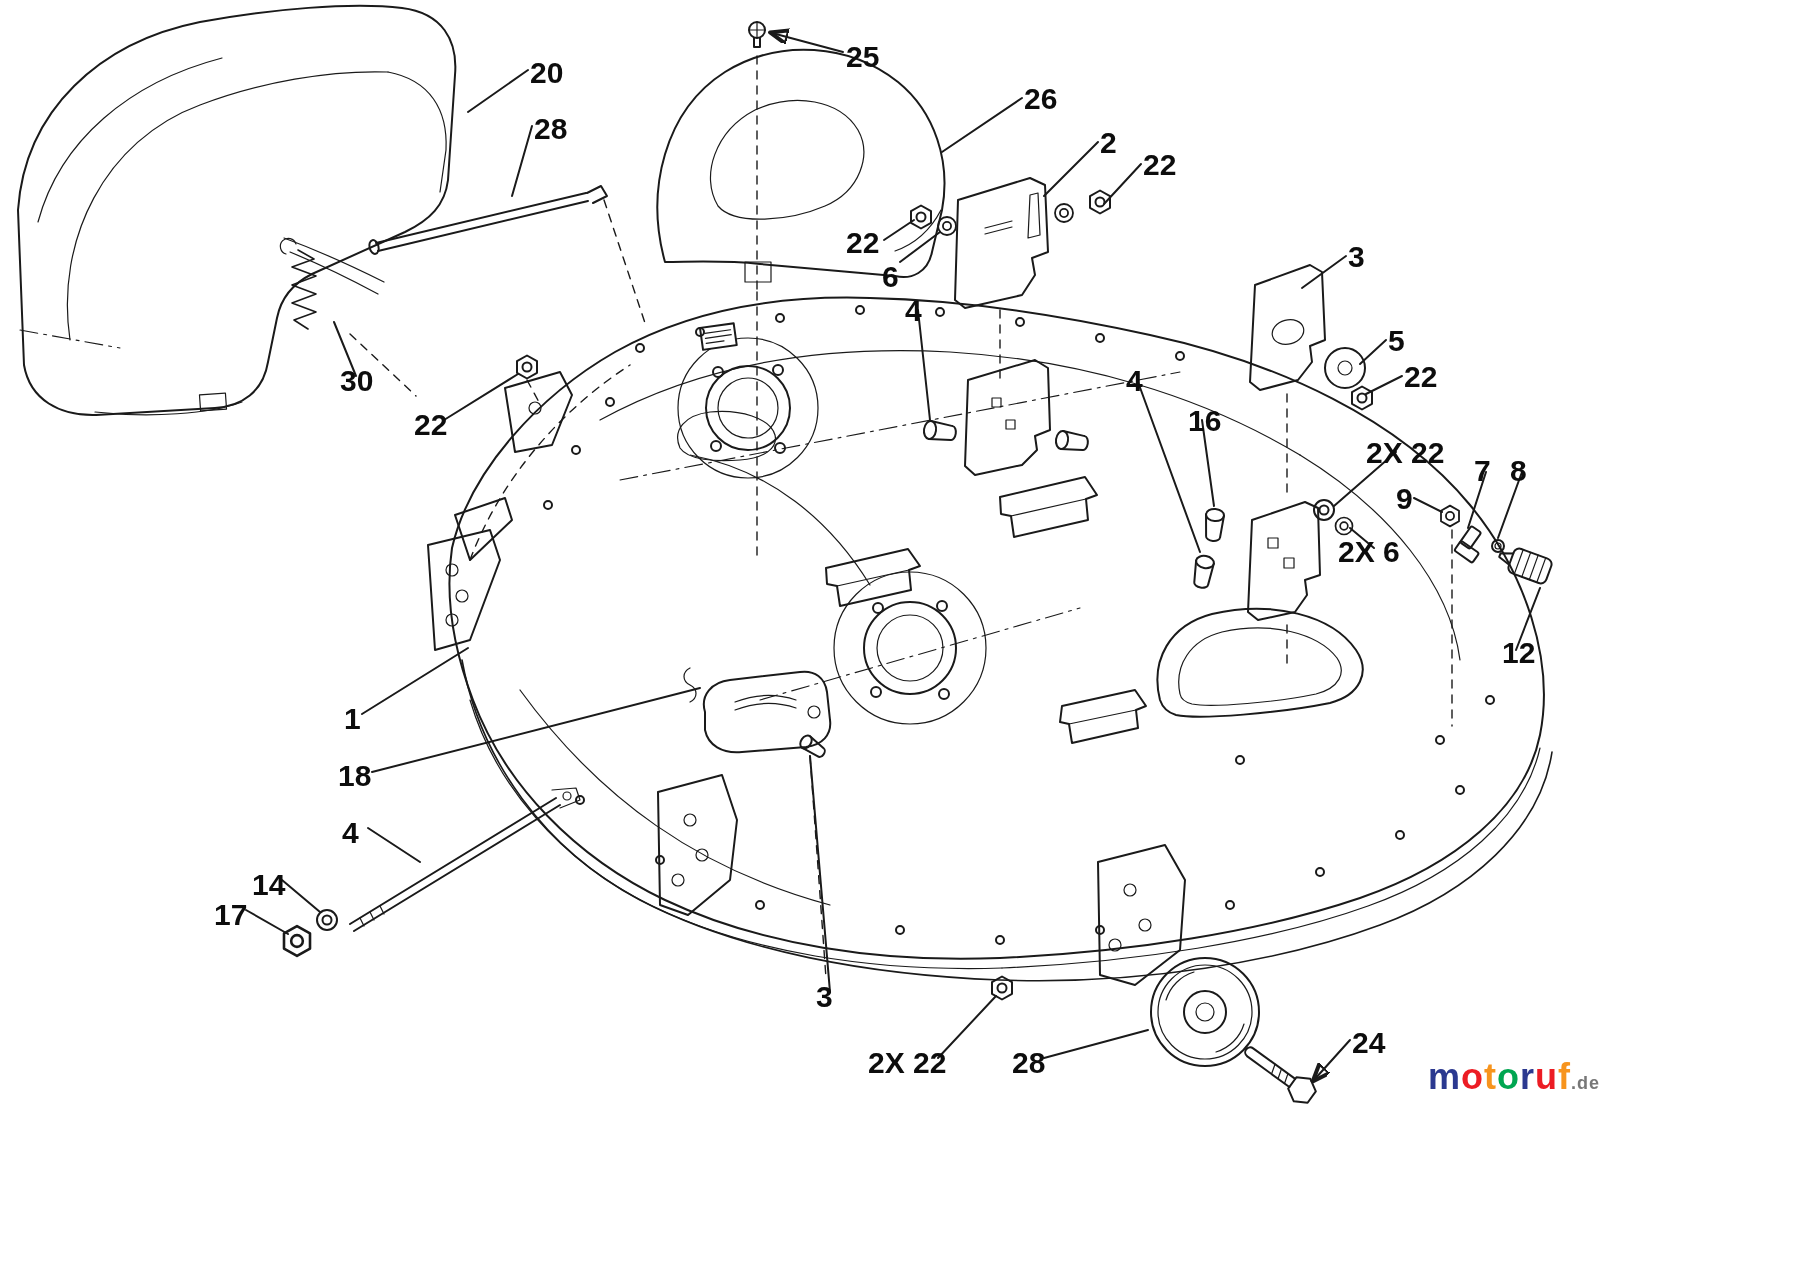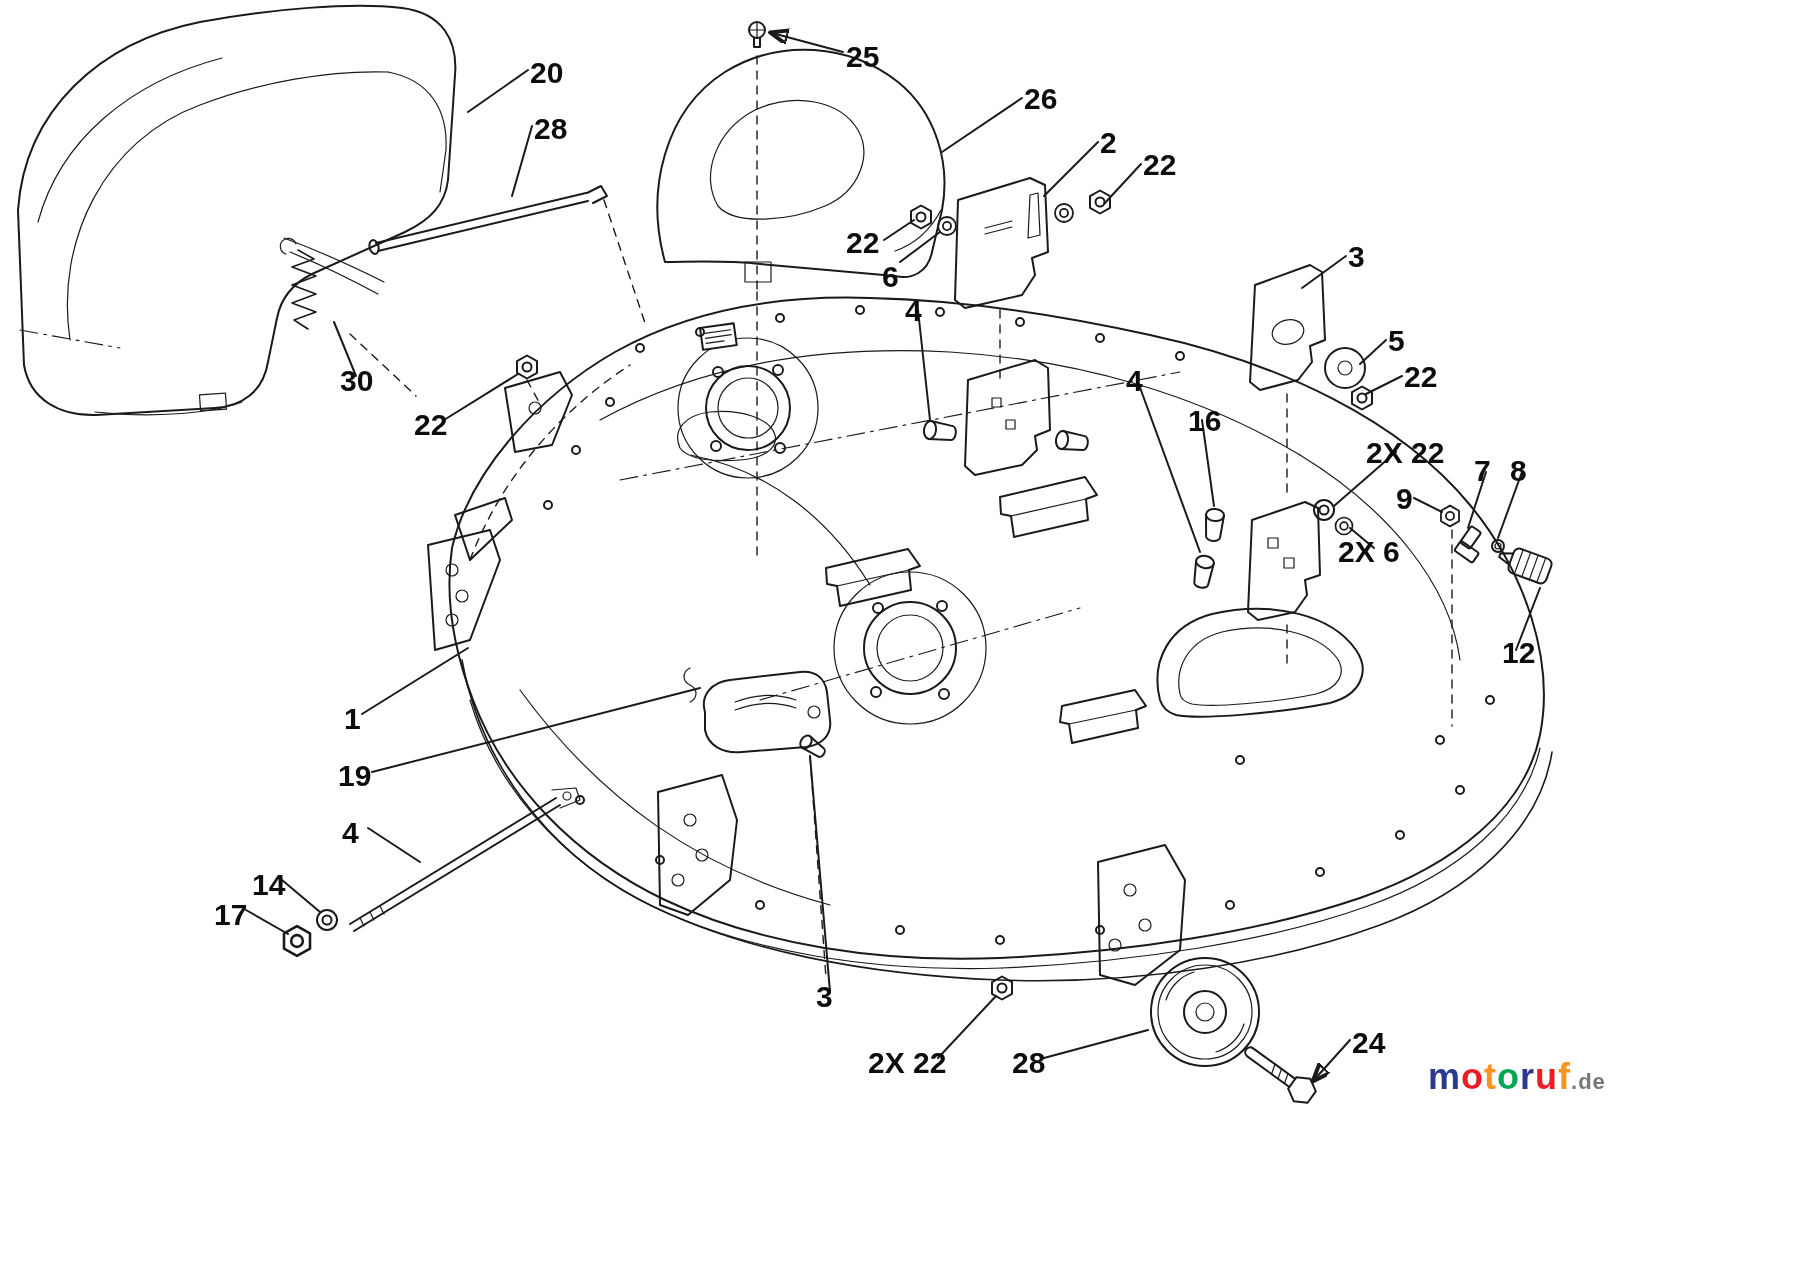--- a/index.html
+++ b/index.html
@@ -9,21 +9,21 @@
   svg.art *{stroke:#1a1a1a;fill:none;stroke-width:2;stroke-linecap:round;stroke-linejoin:round;}
   svg.art .thin{stroke-width:1.2;}
   svg.art .mid{stroke-width:1.6;}
   svg.art .dash{stroke-dasharray:8 7;stroke-width:1.4;}
   svg.art .dashdot{stroke-dasharray:18 6 3 6;stroke-width:1.1;}
   svg.art .lead{stroke-width:1.6;}
   svg.art .fillw{fill:#fff;}
   .callout{position:absolute;font-weight:700;font-size:30px;color:#0d0d0d;white-space:nowrap;}
   .logo{position:absolute;left:1428px;top:1056px;font-weight:700;font-size:36px;letter-spacing:1px;}
   .logo span{display:inline;}
-  .logo .de{font-size:22px;color:#777;}
+  .logo .de{font-size:18px;color:#777;}
 </style>
 </head>
 <body>
 
 <div class="stage">
 
 <svg class="art" width="1800" height="1262" viewBox="0 0 1800 1262">
   <defs>
     <g id="nut">
       <polygon points="-10,-5.8 0,-11.5 10,-5.8 10,5.8 0,11.5 -10,5.8"></polygon>
@@ -332,21 +332,21 @@
 <span class="callout" style="left:1188px;top:404px">16</span>
 <span class="callout" style="left:1366px;top:436px">2X 22</span>
 <span class="callout" style="left:1474px;top:454px">7</span>
 <span class="callout" style="left:1510px;top:454px">8</span>
 <span class="callout" style="left:1396px;top:482px">9</span>
 <span class="callout" style="left:1338px;top:535px">2X 6</span>
 <span class="callout" style="left:1502px;top:636px">12</span>
 <span class="callout" style="left:414px;top:408px">22</span>
 <span class="callout" style="left:340px;top:364px">30</span>
 <span class="callout" style="left:344px;top:702px">1</span>
-<span class="callout" style="left:338px;top:759px">19</span>
+<span class="callout" style="left:338px;top:759px">18</span>
 <span class="callout" style="left:342px;top:816px">4</span>
 <span class="callout" style="left:252px;top:868px">14</span>
 <span class="callout" style="left:214px;top:898px">17</span>
 <span class="callout" style="left:816px;top:980px">3</span>
 <span class="callout" style="left:868px;top:1046px">2X 22</span>
 <span class="callout" style="left:1012px;top:1046px">28</span>
 <span class="callout" style="left:1352px;top:1026px">24</span>
 
 <div class="logo">
   <span style="color:#2b3990">m</span><span style="color:#ec1c24">o</span><span style="color:#f7941d">t</span><span style="color:#00a651">o</span><span style="color:#2b3990">r</span><span style="color:#ec1c24">u</span><span style="color:#f7941d">f</span><span class="de">.de</span>

